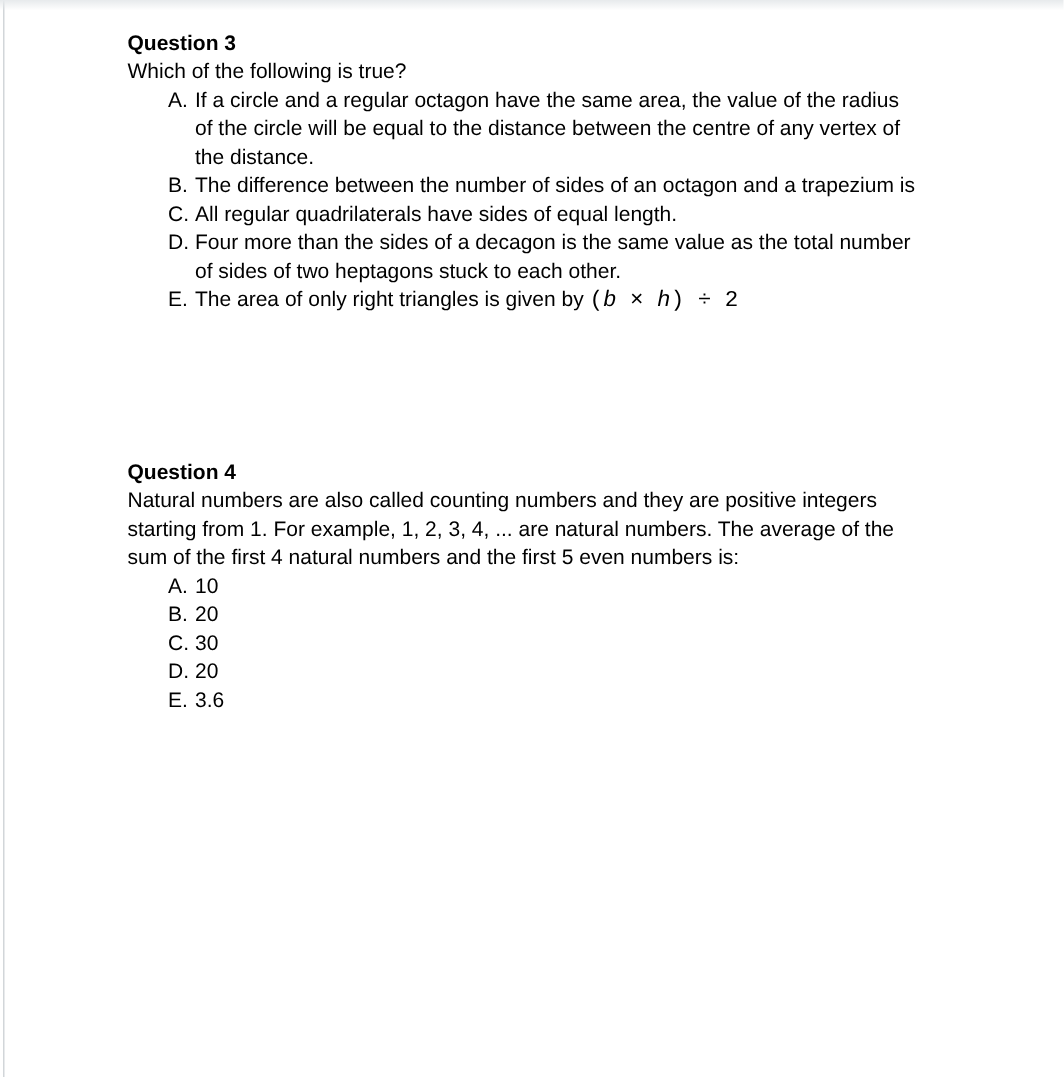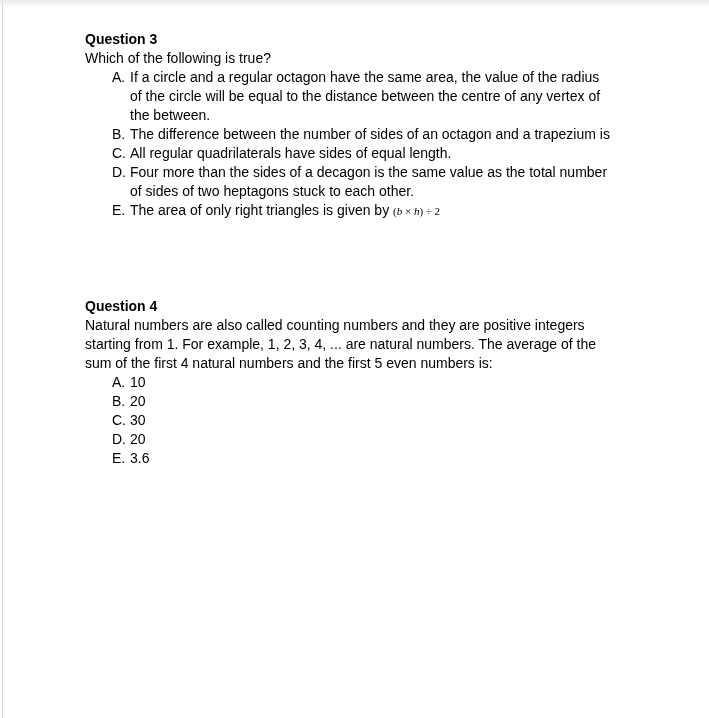--- a/index.html
+++ b/index.html
@@ -30,43 +30,43 @@
     left: 0;
     top: 0;
     width: 709px;
     height: 7px;
     background: linear-gradient(#e7eaec, rgba(255,255,255,0));
     pointer-events: none;
   }
   .content {
     position: absolute;
     left: 85px;
-    top: 30px;
+    top: 19px;
     width: 560px;
   }
   .q-title {
     font-weight: bold;
   }
   .option {
     display: flex;
     margin-left: 27px;
   }
   .option .letter {
     flex: 0 0 18px;
     width: 18px;
   }
   .option .opt-text {
     flex: 1 1 auto;
   }
   .q4 {
-    margin-top: 76px;
+    margin-top: 95px;
   }
   .math {
-    font-family: Liberation Serif, serif;
-    font-size: 11px;
+    font-family: Liberation Mono, monospace;
+    font-size: 15px;
   }
   .math .mi {
     font-style: italic;
   }
 </style>
 </head>
 <body>
 
 <div class="left-edge"></div>
 <div class="top-edge"></div>
@@ -75,21 +75,21 @@
 
   <div class="question">
     <div class="q-title">Question 3</div>
     <div class="q-intro">Which of the following is true?</div>
 
     <div class="option">
       <span class="letter">A.</span>
       <span class="opt-text">
         <div>If a circle and a regular octagon have the same area, the value of the radius</div>
         <div>of the circle will be equal to the distance between the centre of any vertex of</div>
-        <div>the between.</div>
+        <div>the distance.</div>
       </span>
     </div>
 
     <div class="option">
       <span class="letter">B.</span>
       <span class="opt-text">
         <div>The difference between the number of sides of an octagon and a trapezium is</div>
       </span>
     </div>
 

